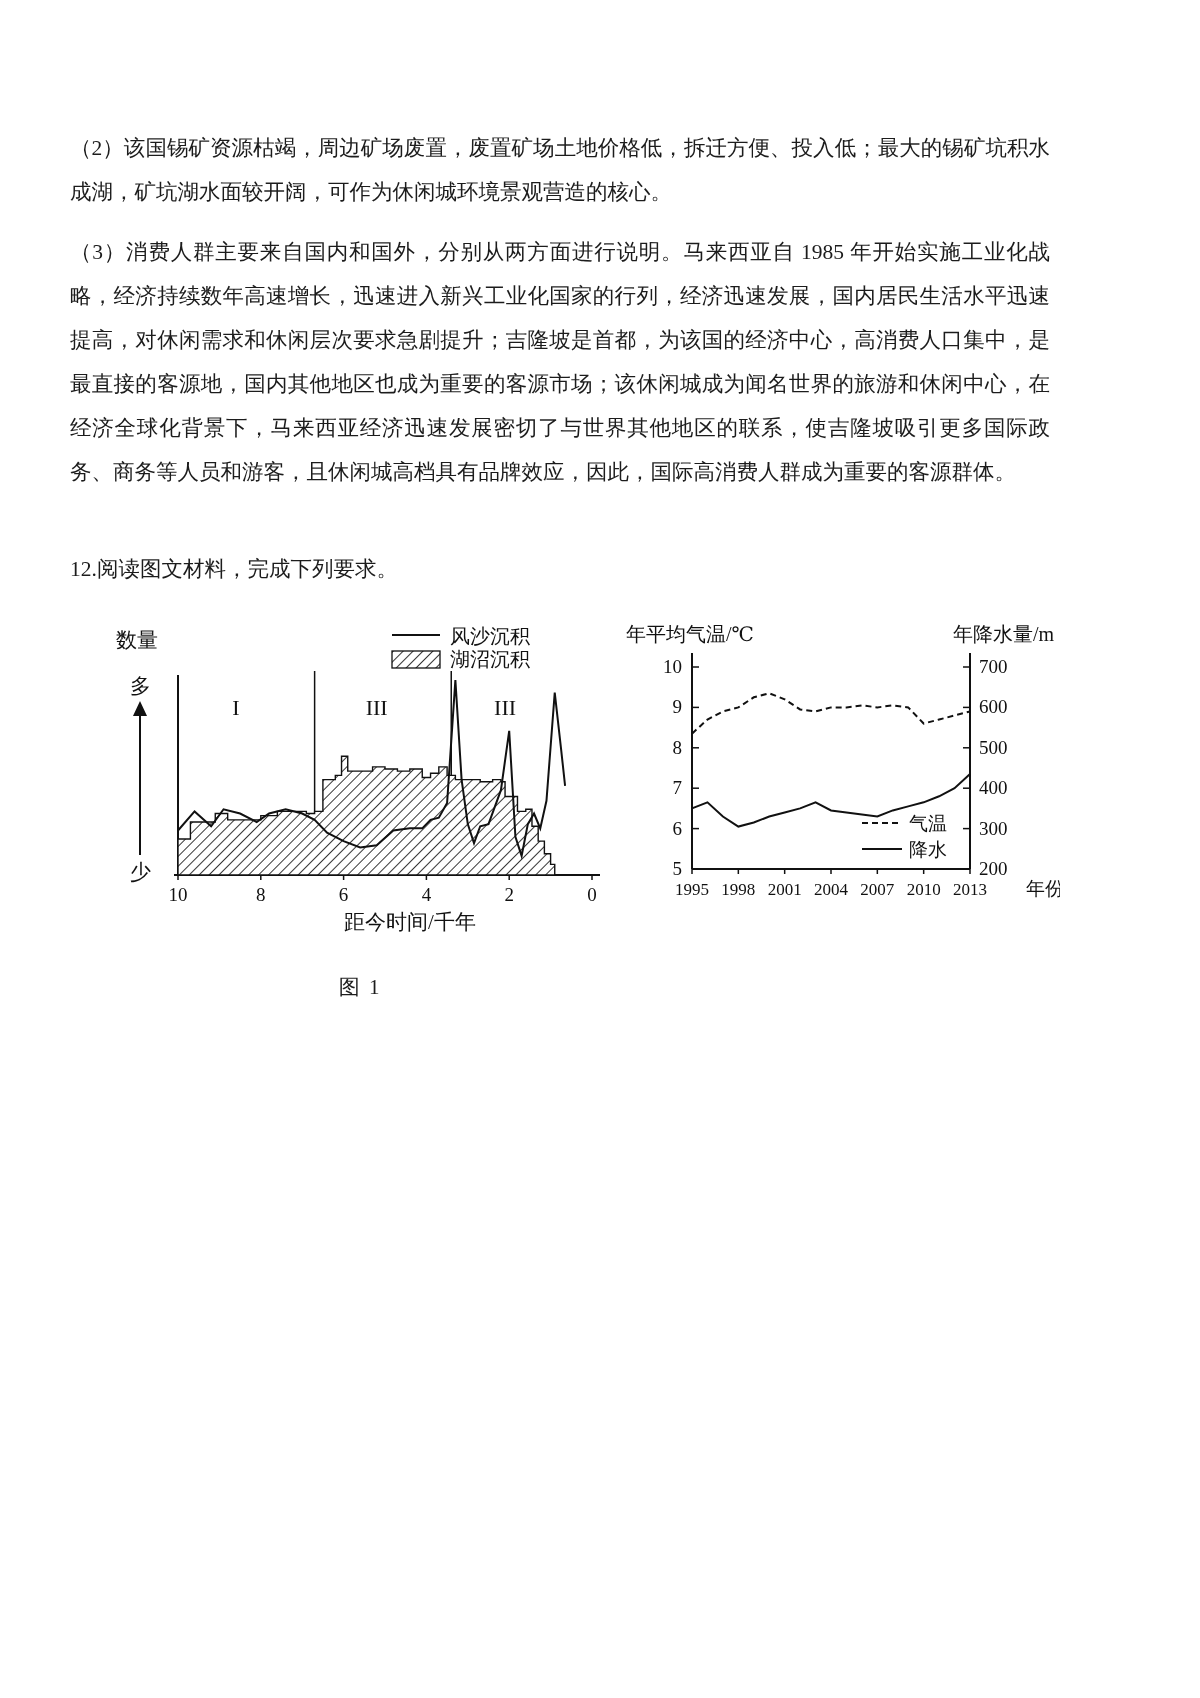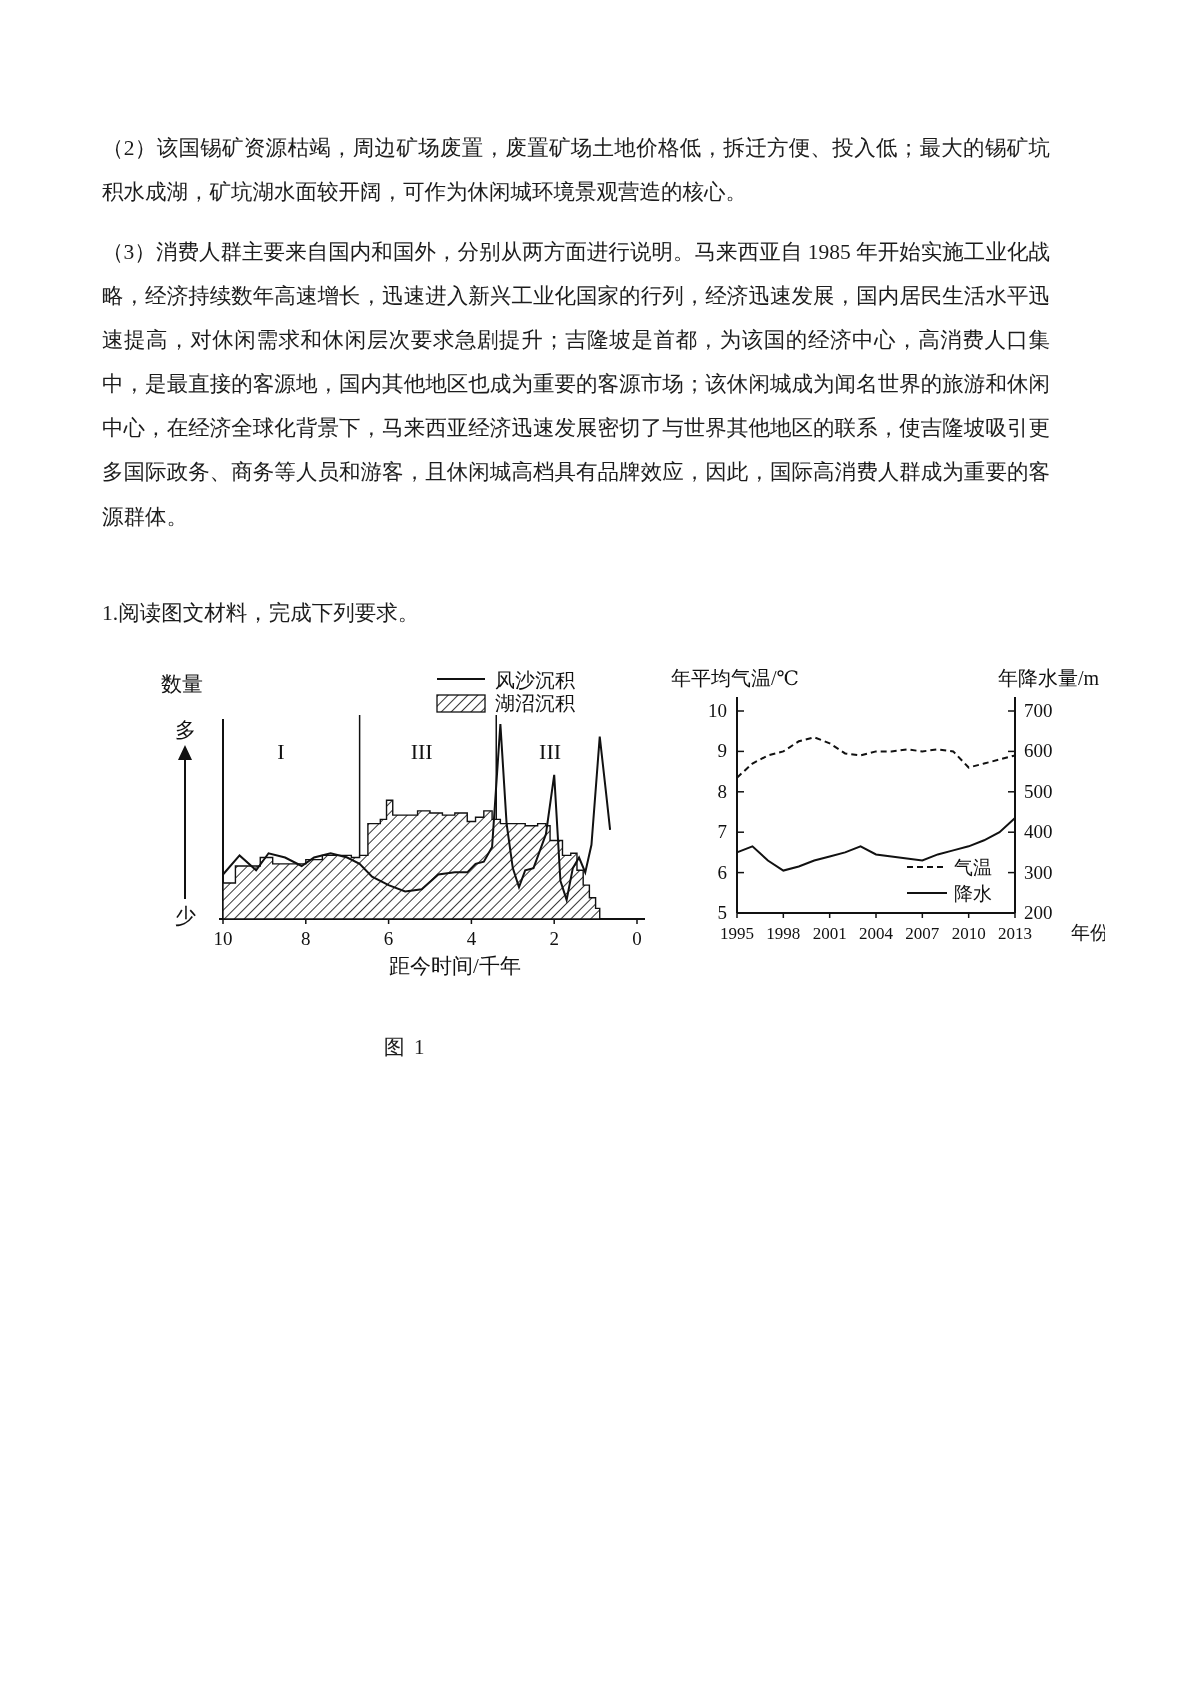--- a/index.html
+++ b/index.html
@@ -4,53 +4,53 @@
 <style>
   * { box-sizing: border-box; margin: 0; padding: 0; }
   html, body { background: #ffffff; }
   body {
     width: 1200px; height: 1698px;
     font-family: "Liberation Serif", "DejaVu Serif", serif;
     color: #1c1c1c;
   }
   .page {
     width: 1200px; height: 1698px;
-    padding: 126px 150px 40px 102px;
+    padding: 126px 150px 40px 70px;
     background: #fff;
     overflow: hidden;
   }
   .para {
     font-size: 21.5px;
     line-height: 2.05;
     text-align: justify;
     margin-bottom: 16px;
   }
   .q-head { margin-top: 52px; margin-bottom: 8px; }
   .q-body { text-indent: 2em; }
   .figures {
     display: flex;
-    justify-content: flex-end;
+    justify-content: flex-start;
     align-items: flex-start;
     margin: 26px -55px 0 30px;
   }
   .figure { text-align: center; }
-  .caption { font-size: 21px; margin-top: 36px; letter-spacing: 2px; }
+  .caption { font-size: 21px; margin-top: 20px; letter-spacing: 2px; }
   svg text { font-family: "Liberation Serif", "DejaVu Serif", serif; fill: #111; }
 </style>
 </head>
 <body>
 
 <div class="page">
 
   <p class="para">（2）该国锡矿资源枯竭，周边矿场废置，废置矿场土地价格低，拆迁方便、投入低；最大的锡矿坑积水成湖，矿坑湖水面较开阔，可作为休闲城环境景观营造的核心。</p>
 
   <p class="para">（3）消费人群主要来自国内和国外，分别从两方面进行说明。马来西亚自 1985 年开始实施工业化战略，经济持续数年高速增长，迅速进入新兴工业化国家的行列，经济迅速发展，国内居民生活水平迅速提高，对休闲需求和休闲层次要求急剧提升；吉隆坡是首都，为该国的经济中心，高消费人口集中，是最直接的客源地，国内其他地区也成为重要的客源市场；该休闲城成为闻名世界的旅游和休闲中心，在经济全球化背景下，马来西亚经济迅速发展密切了与世界其他地区的联系，使吉隆坡吸引更多国际政务、商务等人员和游客，且休闲城高档具有品牌效应，因此，国际高消费人群成为重要的客源群体。</p>
 
 
-  <p class="para q-head">1.阅读图文材料，完成下列要求。</p>
+  <p class="para q-head">12.阅读图文材料，完成下列要求。</p>
 
 
   <div class="figures">
     <div class="figure">
       <svg id="fig1-svg" width="520" height="332" viewBox="0 0 520 332">
           <defs>
             <pattern id="hatch" width="7" height="7" patternUnits="userSpaceOnUse" patternTransform="rotate(45)">
               <rect width="7" height="7" fill="#ffffff"></rect>
               <line x1="0" y1="0" x2="0" y2="7" stroke="#111" stroke-width="1.7"></line>
             </pattern>

